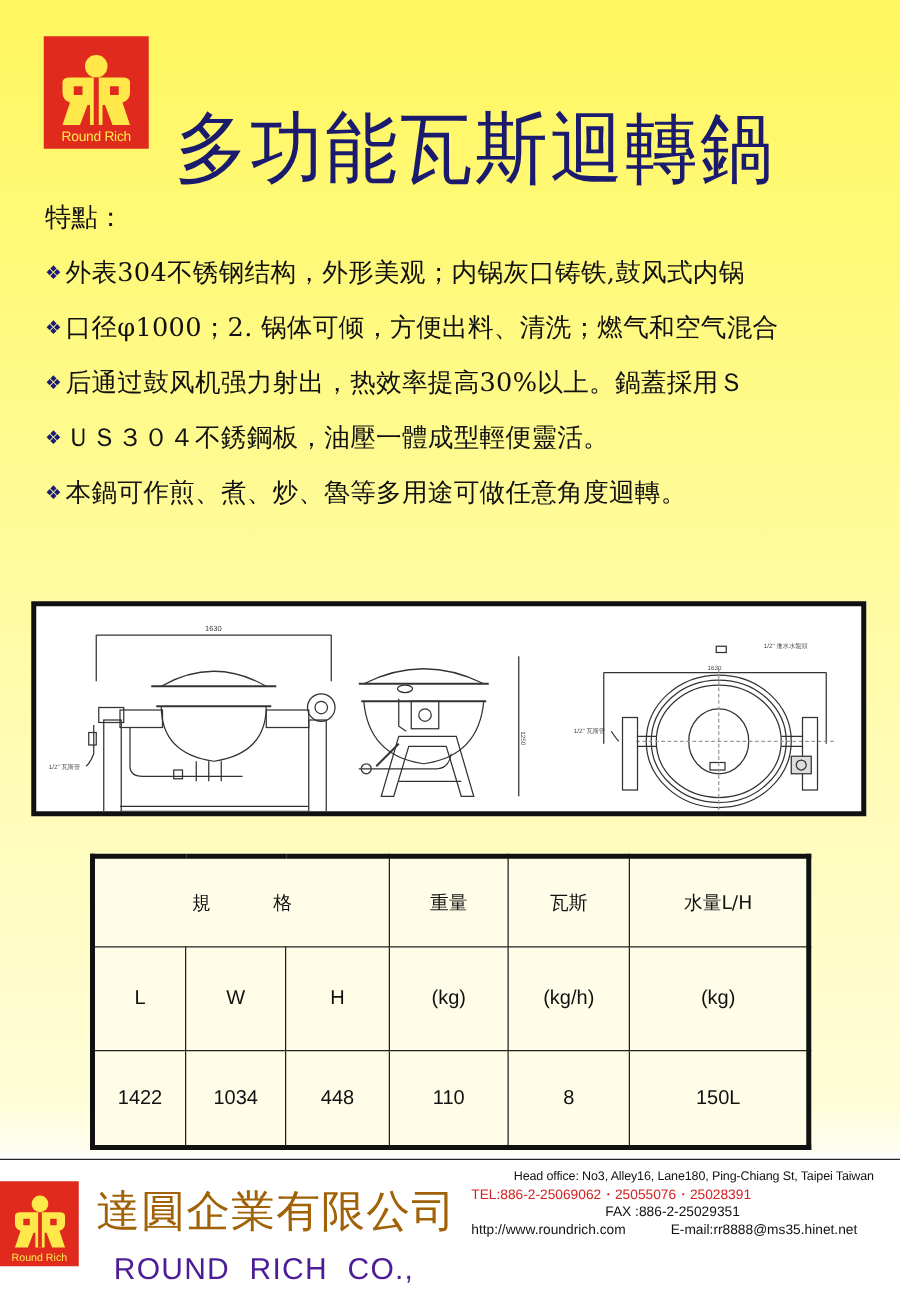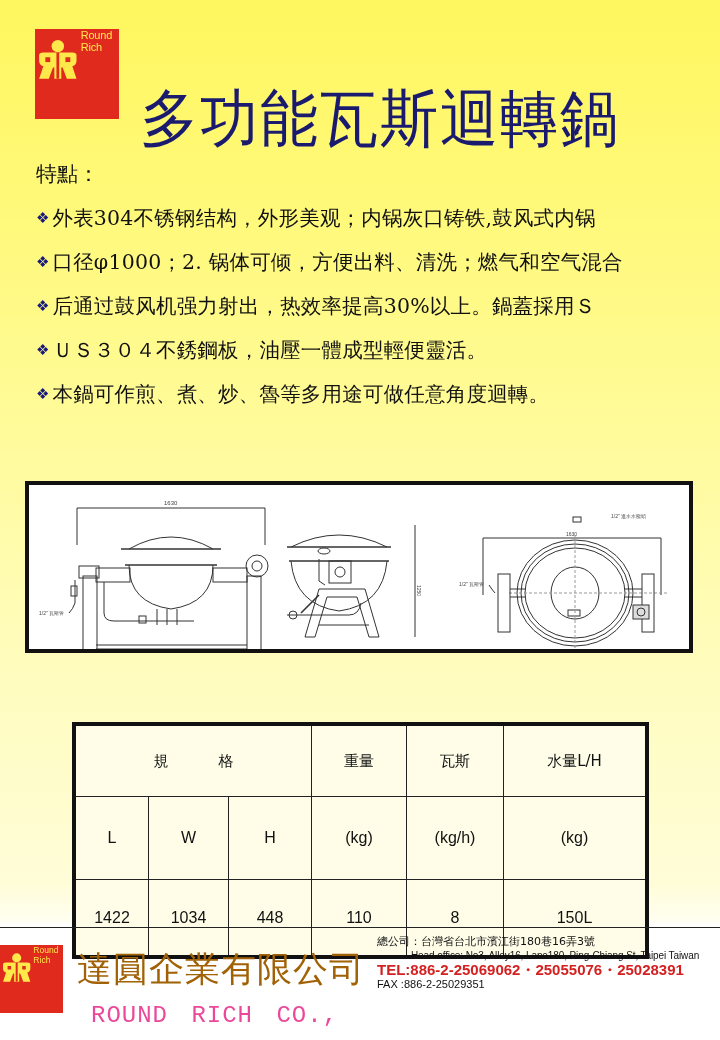--- a/index.html
+++ b/index.html
@@ -2,22 +2,22 @@
 <html><head>
 <meta charset="utf-8">
 <style>
   html, body { margin: 0; padding: 0; }
   body {
     width: 720px; height: 1040px; position: relative; overflow: hidden;
     font-family: "DejaVu Serif", "Liberation Serif", serif;
     background: linear-gradient(to bottom, #fff75e 0%, #fffa88 30%, #fffcb8 60%, #fffdd8 85%, #fffef0 88.5%, #ffffff 89%, #ffffff 100%);
   }
   .logo {
-    position: absolute; background: #e02a1e; display: flex; 
-    align-items: flex-start; justify-content: flex-end;
+    position: absolute; background: #e02a1e; display: flex; flex-direction: column;
+    align-items: center; justify-content: flex-end;
   }
   .logo .mark { position: relative; }
   .logo .cap { color: #ffe84a; font-family: "Liberation Sans", sans-serif; }
   #hdr-logo { left: 35px; top: 29px; width: 84px; height: 90px; }
   #hdr-logo .cap { font-size: 11px; margin-bottom: 3px; letter-spacing: -0.2px; }
   #ftr-logo { left: 0px; top: 945px; width: 63px; height: 68px; }
   #ftr-logo .cap { font-size: 8.5px; margin-bottom: 2px; }
 
   .title {
     position: absolute; left: 140px; top: 38px; font-size: 58px; color: #1a1a6e;
@@ -34,45 +34,45 @@
 
   .drawing {
     position: absolute; left: 25px; top: 481px; width: 668px; height: 172px;
     background: #fff; border: 4px solid #111; box-sizing: border-box;
   }
   .drawing svg { position: absolute; left: 0; top: 0; }
 
   .spec {
     position: absolute; left: 72px; top: 683px; width: 577px; height: 229px;
     border-collapse: collapse; background: #fffde8;
-    border: 4px solid #111; font-family: "Liberation Sans", sans-serif; font-size: 16px; color: #111; margin-top: 39px;
+    border: 4px solid #111; font-family: "Liberation Sans", sans-serif; font-size: 16px; color: #111;
   }
   .spec td { border: 1px solid #222; text-align: center; vertical-align: middle; padding: 0; }
   .spec tr.r1 td { height: 70px; }
   .spec tr.r2 td { height: 82px; }
   .spec tr.r3 td { height: 75px; }
   .spec .cjk { font-family: "DejaVu Sans", sans-serif; font-size: 15px; }
   .spec .gap { display: inline-block; width: 50px; }
 
   .rule { position: absolute; left: 0; top: 927px; width: 720px; height: 1px; background: #222; }
 
   .company-zh {
     position: absolute; left: 77px; top: 946px; font-size: 35px; color: #a16207;
     letter-spacing: 1px; white-space: nowrap; font-family: "DejaVu Serif", serif;
   }
   .company-en {
-    position: absolute; left: 91px; top: 1002px; font-size: 24px; color: #ec4899;
-    font-family: Liberation Mono, monospace; word-spacing: 8px; letter-spacing: 1px; white-space: nowrap;
+    position: absolute; left: 91px; top: 1002px; font-size: 24px; color: #4c1d95;
+    font-family: Liberation Sans, sans-serif; word-spacing: 8px; letter-spacing: 1px; white-space: nowrap;
   }
   .contact { position: absolute; left: 377px; top: 935px; font-family: "Liberation Sans", sans-serif; color: #111; }
   .contact div { white-space: nowrap; line-height: 14px; }
   .contact .addr-zh { font-family: "DejaVu Sans", sans-serif; font-size: 11px; }
   .contact .addr-en { font-size: 10px; letter-spacing: -0.1px; padding-left: 34px; }
-  .contact .tel { font-size: 15px; color: #d42020; font-weight: bold; }
-  .contact .fax { font-size: 11px; }
+  .contact .tel { font-size: 11px; color: #d42020; }
+  .contact .fax { font-size: 11px; text-align: center; }
   .contact .web { font-size: 11px; display: flex; gap: 36px; }
 </style>
 </head>
 <body>
 
 <div class="logo" id="hdr-logo">
   <svg class="mark" width="66" height="62" viewBox="0 0 66 62">
     <circle cx="33" cy="11" r="9" fill="#ffe84a"></circle>
     <path d="M6 24 Q6 20 12 20 L54 20 Q60 20 60 24 L60 32 Q60 38 54 40 L60 58 L46 58 L40 42 L38 42 L38 58 L28 58 L28 42 L26 42 L20 58 L6 58 L12 40 Q6 38 6 32 Z" fill="#ffe84a"></path>
     <rect x="15" y="27" width="7" height="7" fill="#e02a1e"></rect>
@@ -224,17 +224,20 @@
     <rect x="44" y="27" width="7" height="7" fill="#e02a1e"></rect>
     <rect x="31" y="20" width="4" height="38" fill="#e02a1e"></rect>
   </svg>
   <div class="cap">Round Rich</div>
 </div>
 
 <div class="company-zh">達圓企業有限公司</div>
 <div class="company-en">ROUND RICH CO.,</div>
 
 <div class="contact">
-  <div class="addr-zh">總公司：台灣省台北市濱江街180巷16弄3號</div>
   <div class="addr-en">Head office: No3, Alley16, Lane180, Ping-Chiang St, Taipei Taiwan</div>
   <div class="tel">TEL:886-2-25069062・25055076・25028391</div>
   <div class="fax">FAX :886-2-25029351</div>
+  <div class="web">
+    <span>http://www.roundrich.com</span>
+    <span>E-mail:rr8888@ms35.hinet.net</span>
+  </div>
 </div>
 
 </body></html>

